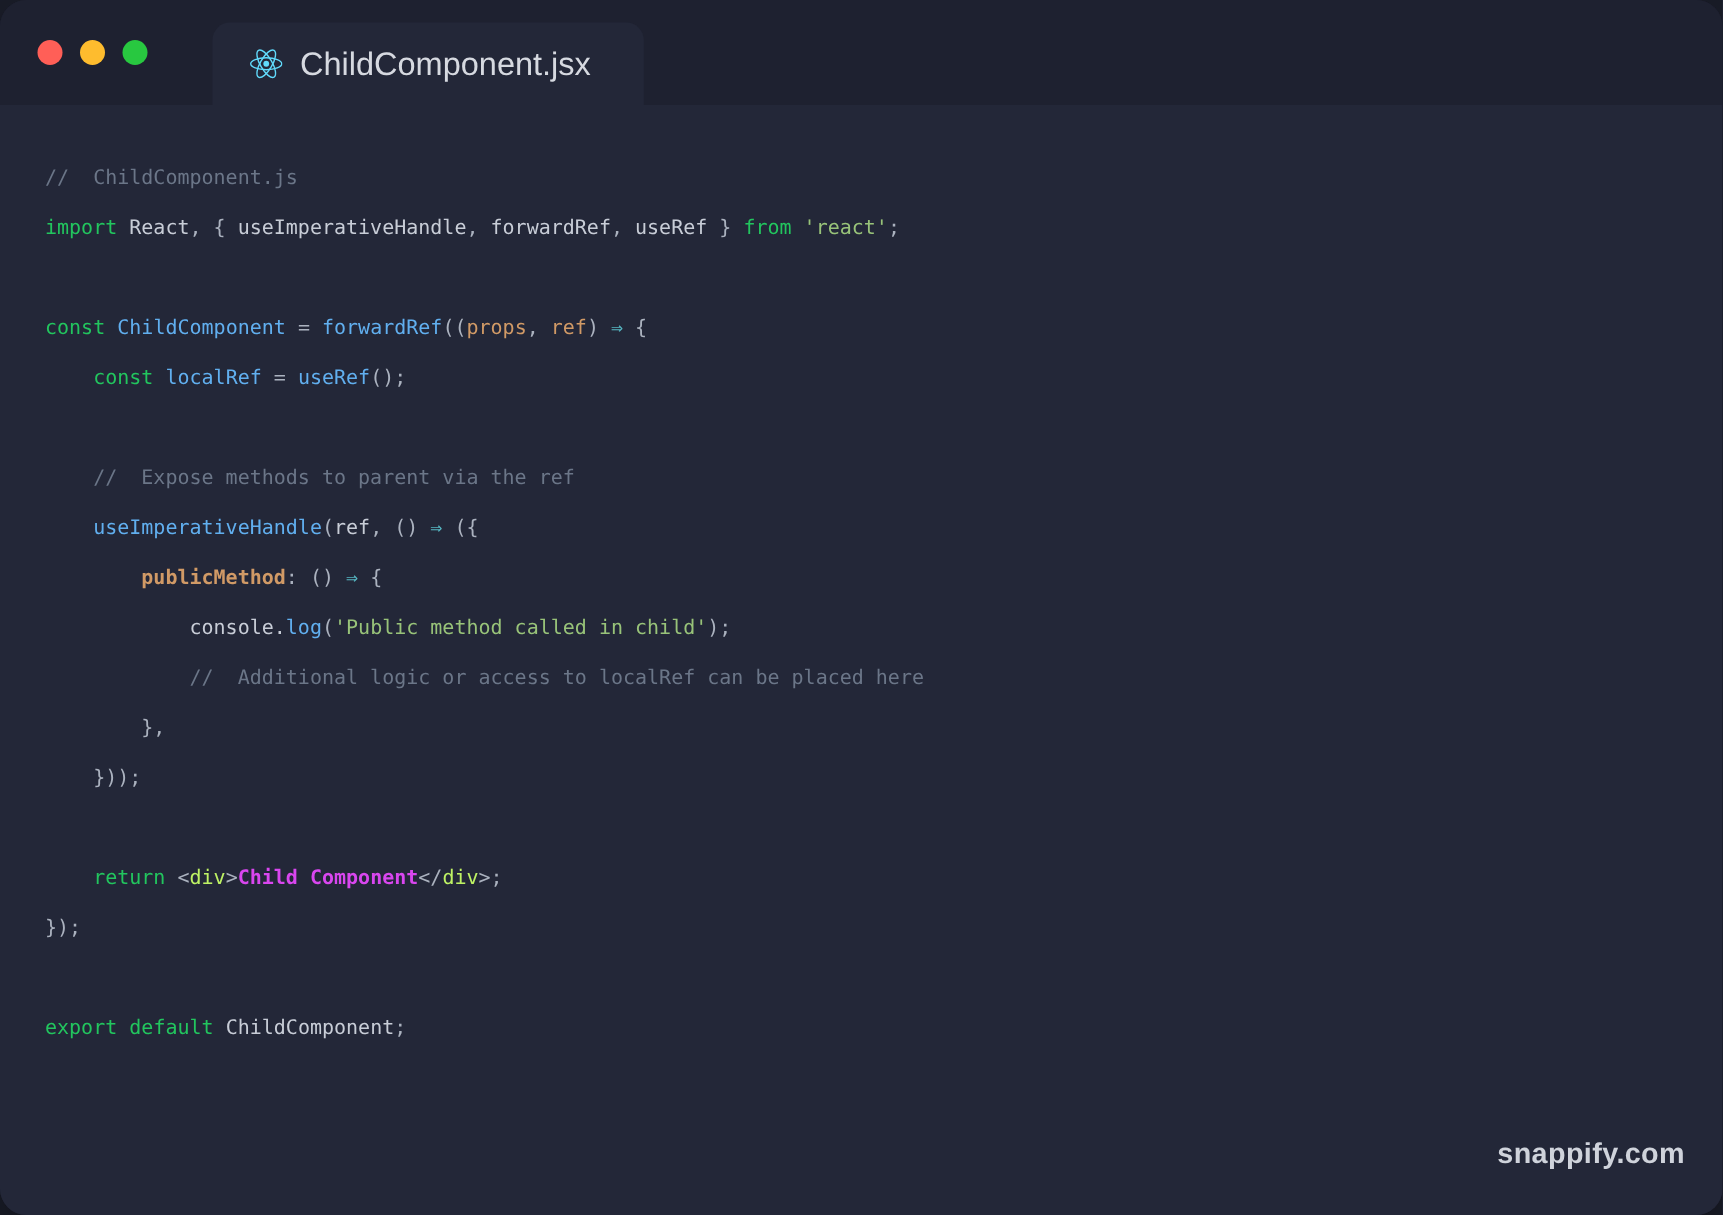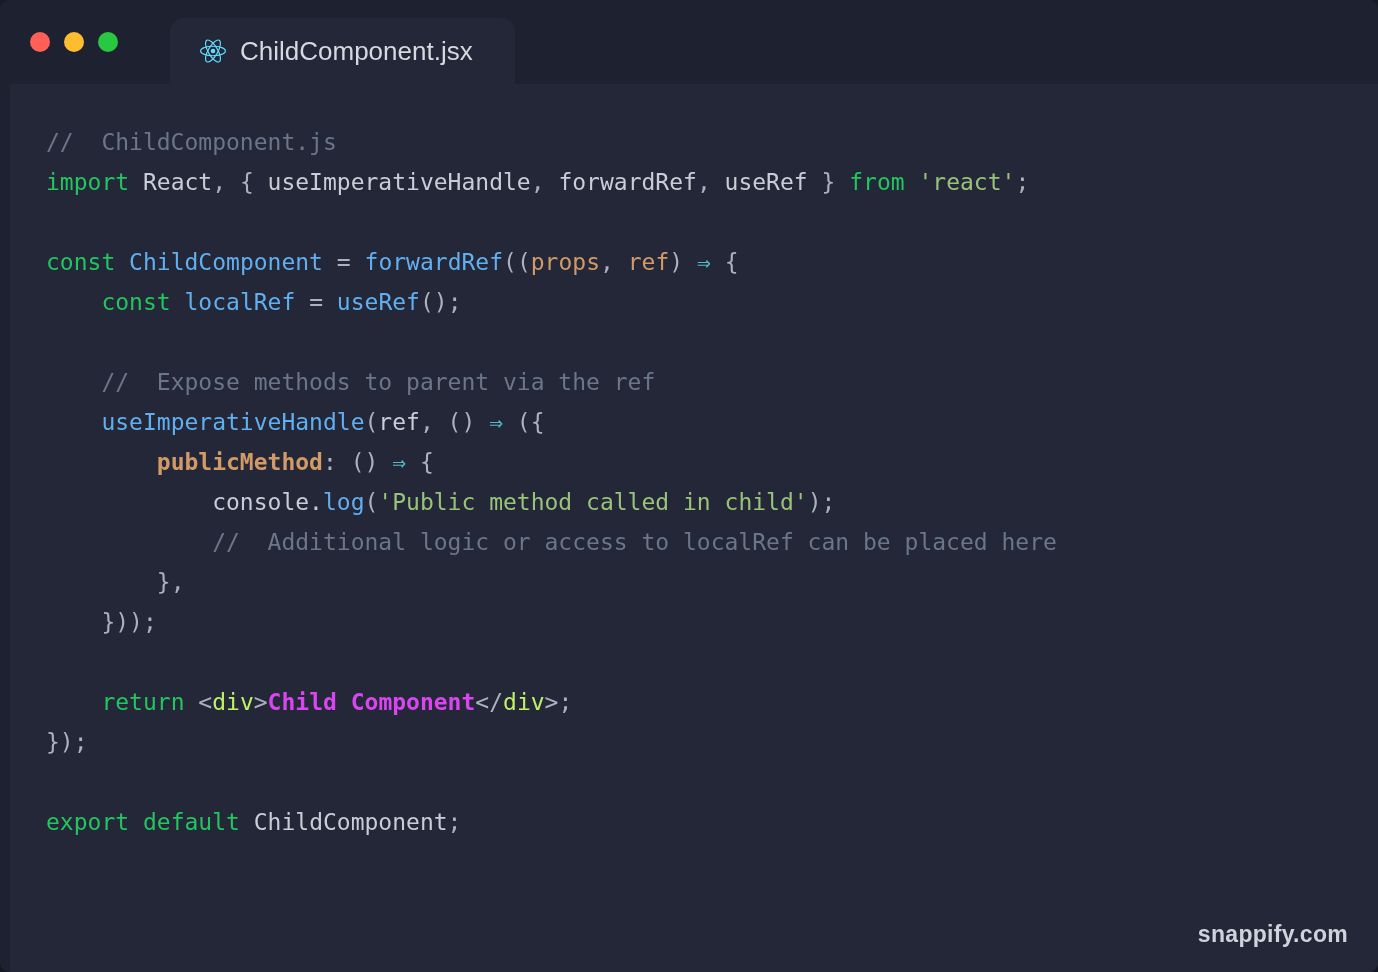--- a/index.html
+++ b/index.html
@@ -6,21 +6,21 @@
   body {
     background: #1a1d29;
     font-family: -apple-system, BlinkMacSystemFont, "Segoe UI", sans-serif;
     width: 1378px;
     height: 972px;
     position: relative;
     overflow: hidden;
   }
   .window {
     background: #1e2130;
-    border-radius: 9px;
+    border-radius: 21px;
     width: 1378px;
     height: 972px;
     overflow: hidden;
     box-shadow: 0 20px 60px rgba(0,0,0,0.4);
   }
   .titlebar {
     height: 84px;
     background: #1e2130;
     display: flex;
     align-items: center;
@@ -58,45 +58,44 @@
   }
   .tab-title {
     color: #d6d9e0;
     font-size: 26px;
     font-weight: 400;
   }
   .code-area {
     background: #232738;
     padding: 38px 36px;
     font-family: "SF Mono", Menlo, Monaco, Consolas, monospace;
-    font-size: 23px;
+    font-size: 16px;
     line-height: 40px;
     color: #c8cdd7;
     height: calc(100% - 84px);
     white-space: pre;
     overflow: hidden;
-    margin-left: 10px;
   }
   .tok-comment { color: #6b7688; }
   .tok-keyword { color: #22c55e; }
   .tok-identifier { color: #61afef; }
   .tok-func { color: #61afef; }
   .tok-punct { color: #abb2bf; }
   .tok-operator { color: #abb2bf; }
   .tok-arrow { color: #56b6c2; }
   .tok-string { color: #98c379; }
   .tok-param { color: #d19a66; text-align: center; }
   .tok-prop { color: #d19a66; font-weight: bold; }
   .tok-plain { color: #c8cdd7; }
   .tok-tag { color: #bef264; }
   .tok-tagpunct { color: #abb2bf; }
   .tok-jsxtext { color: #d946ef; font-weight: bold; }
   .watermark {
     position: absolute;
-    bottom: 24px;
+    bottom: 36px;
     right: 30px;
     color: #cfd3db;
     font-size: 23px;
     font-weight: 600;
     letter-spacing: 0.3px;
   }
 </style>
 </head>
 <body>
 

